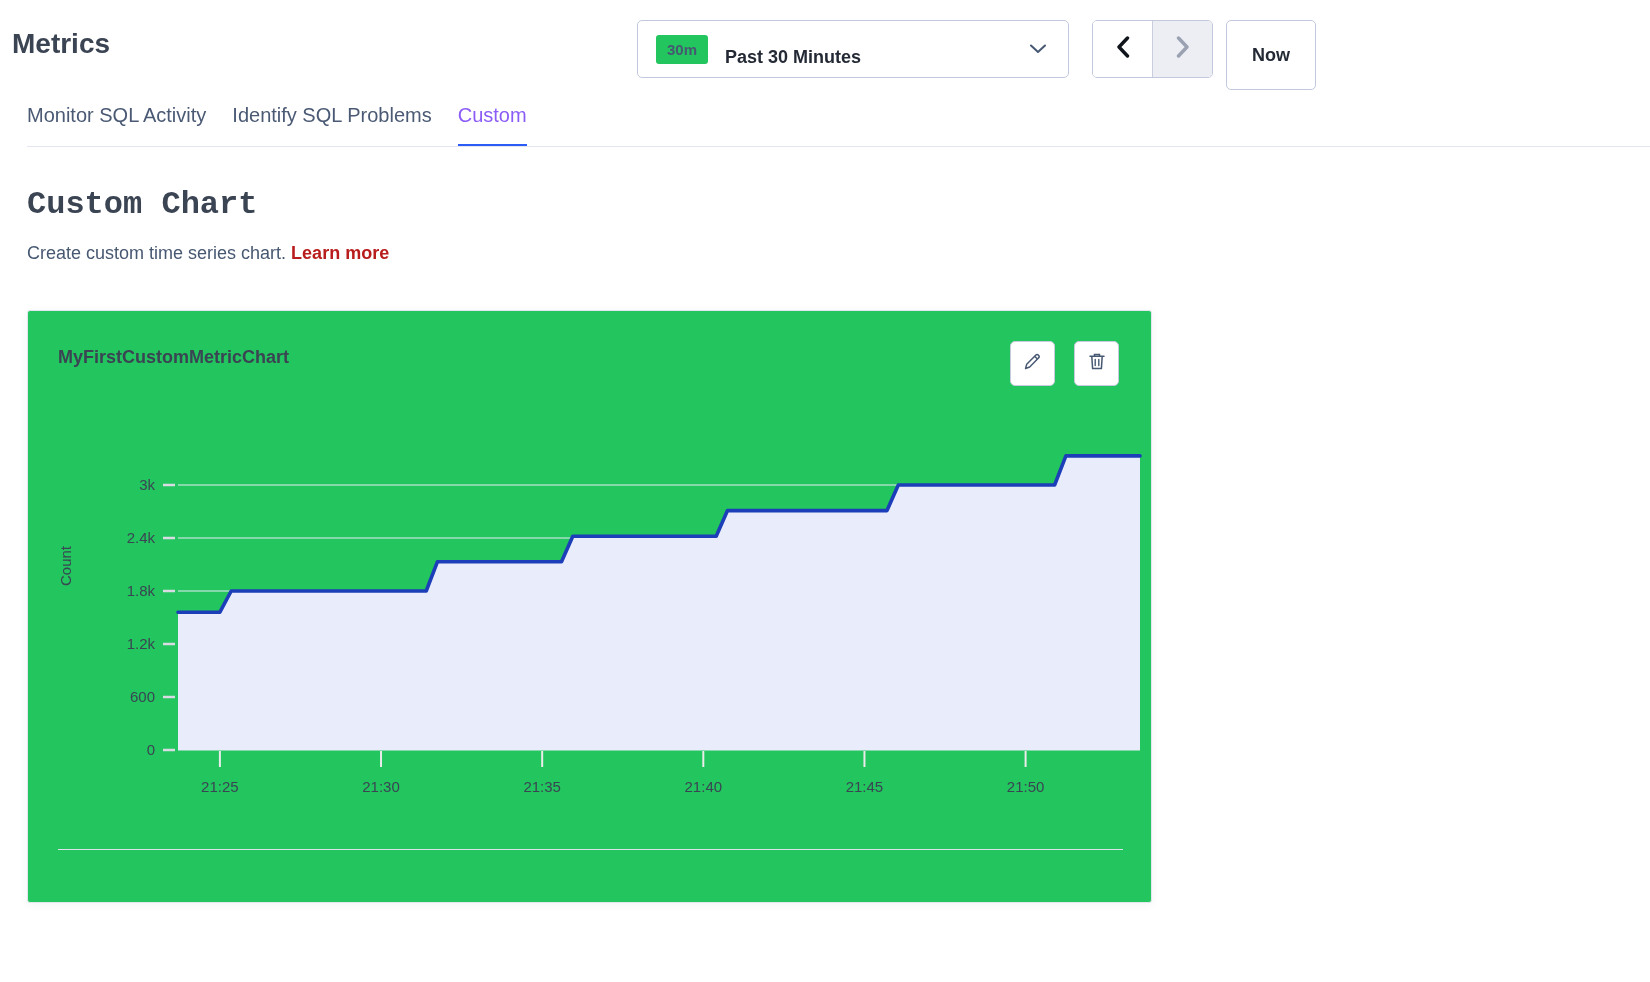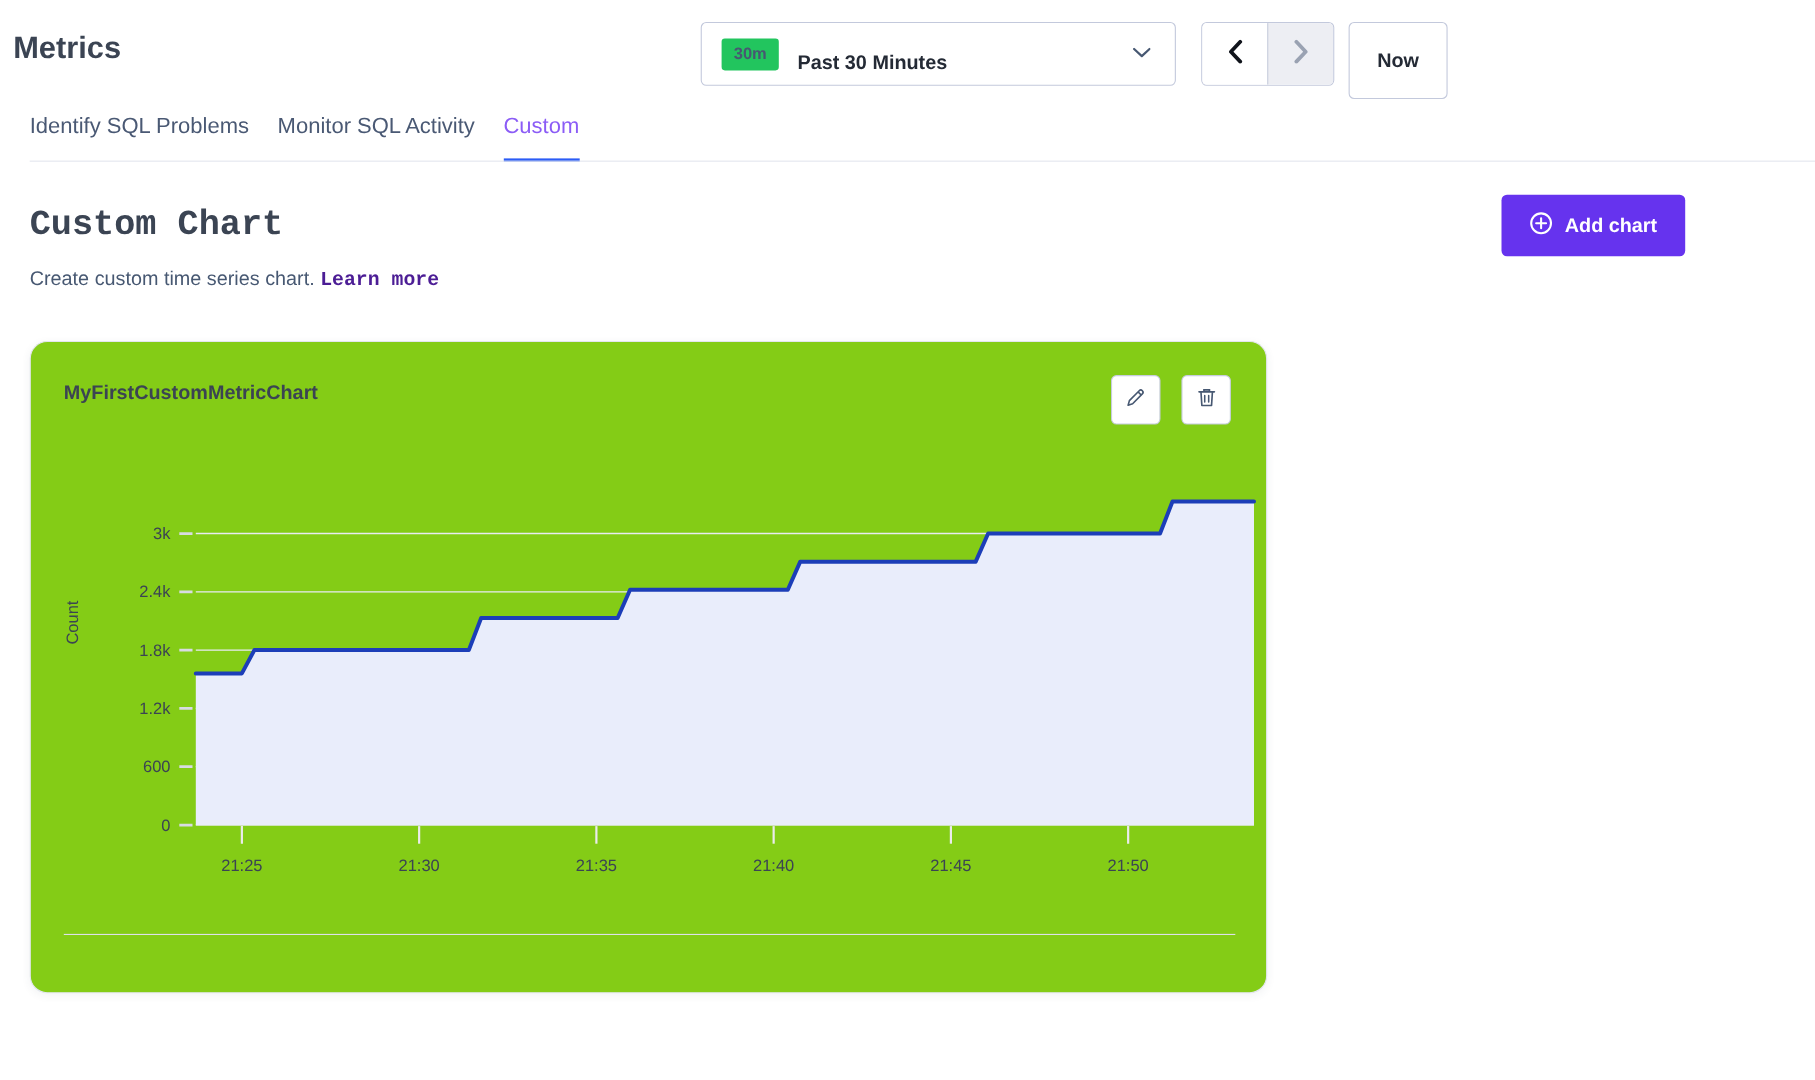--- a/index.html
+++ b/index.html
@@ -32,29 +32,29 @@
 
   
   .tabs { position:absolute; left:27px; top:104px; display:flex; gap:26px; }
   .tab { font-size:20px; color:#4a5974; padding-bottom:17px; cursor:pointer; border-bottom:3px solid transparent; }
   .tab.active { color:#8b5cf6; border-bottom-color:#2b5cf6; }
   .tabs-rule { position:absolute; left:27px; right:0; top:146px; height:1px; background:#e3e6ee; }
 
   
   .section-title { position:absolute; left:27px; top:186px; font-size:32px; font-weight:bold; color:#3b4453;font-family:Liberation Mono, monospace; }
   .section-desc { position:absolute; left:27px; top:243px; font-size:18px; color:#475872; }
-  .learn-more { color:#4c1d95; font-weight:600; text-decoration:none; cursor:pointer;font-family:Liberation Mono, monospace; }
+  .learn-more { color:#b91c1c; font-weight:600; text-decoration:none; cursor:pointer; }
   .add-chart { position:absolute; left:1365px; top:177px; width:167px; height:56px; background:#6633ee;
     border:none; border-radius:5px; color:#fff; font-size:18px; font-weight:600;
     display:flex; align-items:center; justify-content:center; gap:10px; cursor:pointer;
     font-family:"Liberation Sans", sans-serif; }
 
   
-  .card { position:absolute; left:27px; top:310px; width:1125px; height:593px; background:#84cc16;
-    border:1px solid #e3e6ee; border-radius:16px; box-shadow:0 2px 8px rgba(50,60,90,.06);padding-left:22px; }
+  .card { position:absolute; left:27px; top:310px; width:1125px; height:593px; background:#22c55e;
+    border:1px solid #e3e6ee; border-radius:3px; box-shadow:0 2px 8px rgba(50,60,90,.06);padding-left:22px; }
   .card-title { position:absolute; left:30px; top:36px; font-size:18px; font-weight:bold; color:#3b4453; }
   .icon-btn { position:absolute; top:30px; width:45px; height:45px; background:#fff;
     border:1px solid #c6ccdd; border-radius:5px; display:flex; align-items:center; justify-content:center; cursor:pointer; }
   .icon-btn.edit { left:982px; } .icon-btn.del { left:1046px; }
 
   .chart-svg { position:absolute; left:0; top:108px; }
   .chart-svg text { font-family:"Liberation Sans", sans-serif; font-size:15px; fill:#3b4453; }
 
   .legend-divider { position:absolute; left:30px; top:538px; width:1065px; height:1px; background:#dde1e9; }
   .legend { position:absolute; left:0; top:552px; width:100%; display:flex; align-items:center;
@@ -92,41 +92,32 @@
         <svg width="14" height="22" viewBox="0 0 14 22">
             <path d="M2.5 2L11 11l-8.5 9" fill="none" stroke="#9aa2b2" stroke-width="3.4" stroke-linecap="round" stroke-linejoin="round"></path>
           </svg>
       </span>
     </div>
   </div>
 
   <div class="now-btn">Now</div>
 
   <div class="tabs">
+    <div class="tab">Monitor SQL Activity</div>
     <div class="tab">Identify SQL Problems</div>
-    <div class="tab">Monitor SQL Activity</div>
     <div class="tab active">Custom</div>
   </div>
   <div class="tabs-rule"></div>
 
   <div class="section-title">Custom Chart</div>
   <div class="section-desc">
     <span>Create custom time series chart.</span>
     <a class="learn-more">Learn more</a>
   </div>
 
-  <button class="add-chart">
-    <span>
-      <svg width="22" height="22" viewBox="0 0 22 22">
-          <circle cx="11" cy="11" r="9" fill="none" stroke="#fff" stroke-width="1.9"></circle>
-          <path d="M11 6.5v9M6.5 11h9" stroke="#fff" stroke-width="1.9" stroke-linecap="round"></path>
-        </svg>
-    </span>
-    <span>Add chart</span>
-  </button>
 
   <div class="card">
     <div class="card-title">MyFirstCustomMetricChart</div>
 
     <div class="icon-btn edit">
       <span>
         <svg width="21" height="21" viewBox="0 0 20 20">
             <path d="M3.4 16.6l1.1-4L13 4a1.9 1.9 0 0 1 2.7 2.7L7.3 15.3l-3.9 1.3z" fill="none" stroke="#475872" stroke-width="1.4" stroke-linejoin="round"></path>
             <path d="M12 5l2.7 2.7" fill="none" stroke="#475872" stroke-width="1.4"></path>
           </svg>

